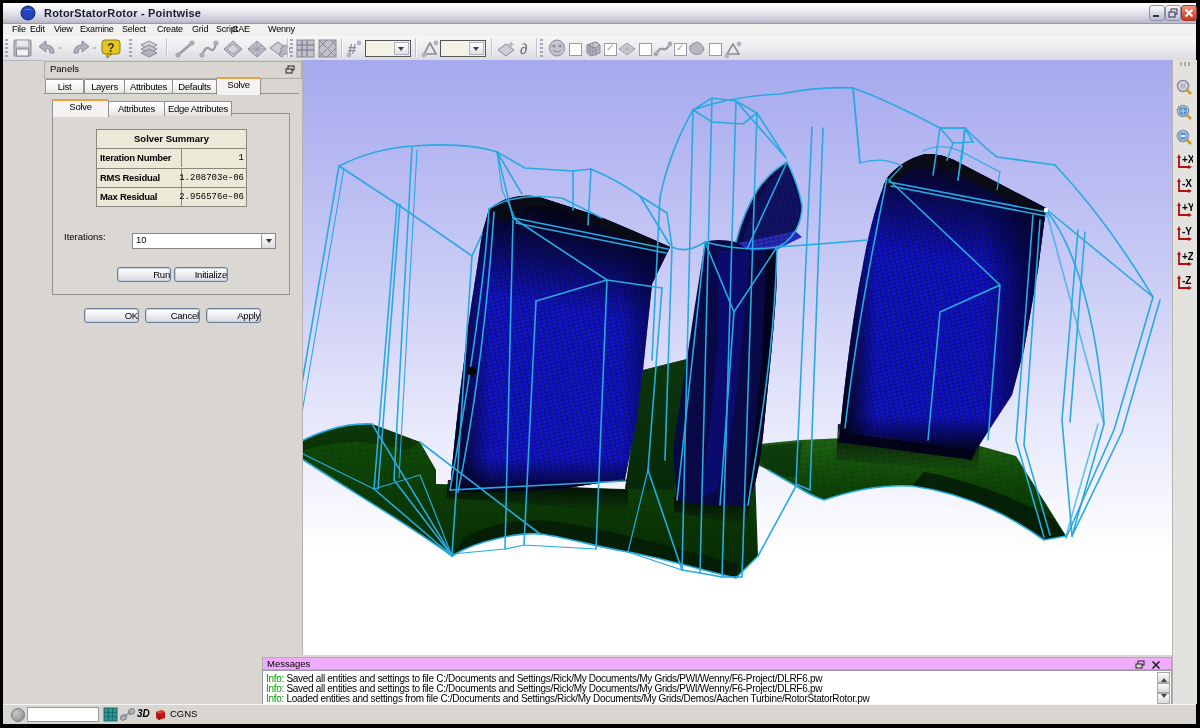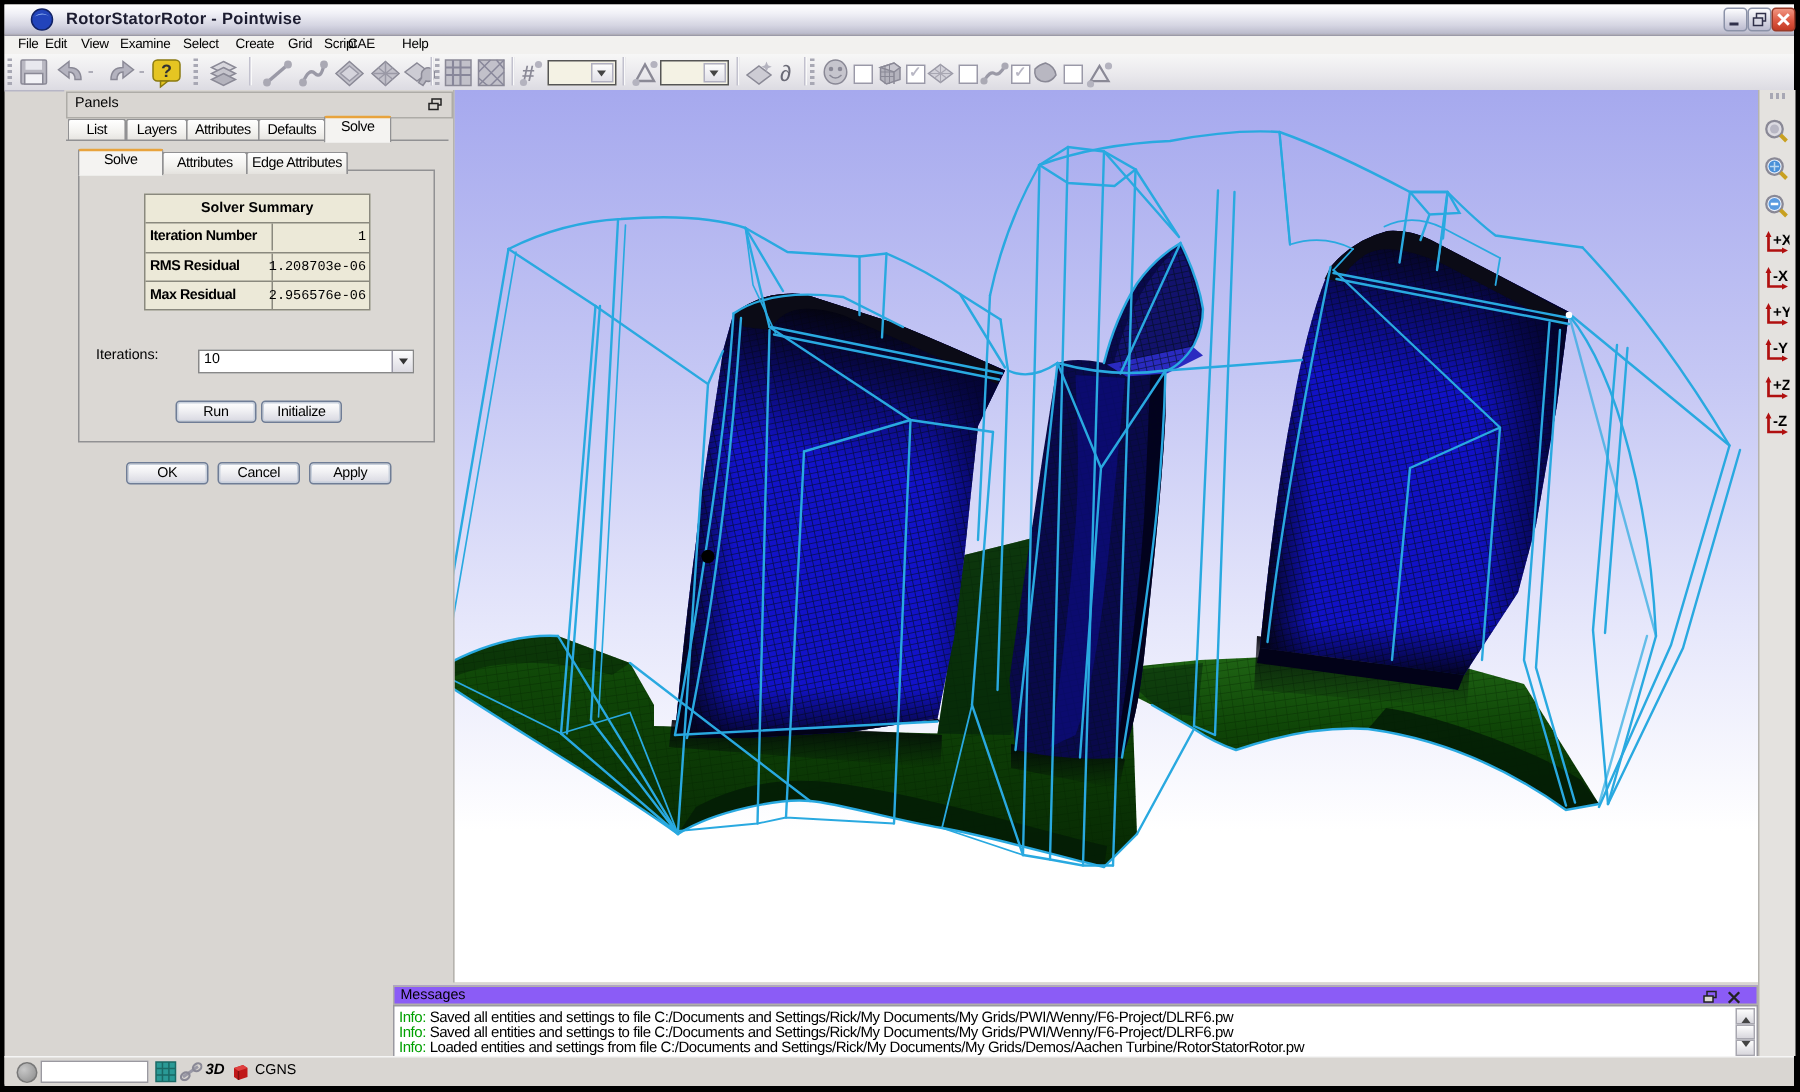--- a/index.html
+++ b/index.html
@@ -44,24 +44,24 @@
 .tab.act span{top:0px;}
 .pane{position:absolute;background:#dbd8d4;border:1px solid #919193;}
 
 #stable{position:absolute;left:53px;top:69px;width:149px;height:76px;border:1px solid #8a897e;background:#ece9d8;font-size:11px;color:#000;}
 #stable .hd{position:absolute;left:0;top:0;width:100%;height:18px;border-bottom:1px solid #8a897e;font-weight:bold;text-align:center;line-height:18px;font-size:9.5px;}
 #stable .r{position:absolute;left:0;width:100%;height:18px;}
 #stable .r .l{position:absolute;left:0;top:0;width:81px;height:18px;border-right:1px solid #8a897e;font-weight:bold;padding-left:3px;line-height:18px;font-size:9.5px;letter-spacing:-0.3px;white-space:nowrap;overflow:hidden;}
 #stable .r .v{position:absolute;right:2px;top:0;height:18px;font-family:"Liberation Mono",monospace;font-size:9px;line-height:18px;}
 .xbtn{position:absolute;border:1px solid #6f7d96;border-radius:3px;letter-spacing:-0.2px;
   background:linear-gradient(#ffffff,#f0f0f3 45%,#dcdce4 90%,#d0d0da);
-  font-size:9.5px;color:#000;text-align:center;box-shadow:0 0 0 1px #c8d0dc inset;}
+  font-size:9.5px;color:#000;text-align:right;box-shadow:0 0 0 1px #c8d0dc inset;}
 
 #messages{position:absolute;left:259px;top:652px;width:910px;height:49px;background:#d9d6d2;}
-#msghead{position:absolute;left:0;top:2px;width:908px;height:11px;border:1px solid #b0aeaa;background:#8b5cf6;font-size:9.5px;}
+#msghead{position:absolute;left:0;top:2px;width:908px;height:11px;border:1px solid #b0aeaa;background:#f0abfc;font-size:9.5px;}
 #msgbody{position:absolute;left:0;top:15px;width:908px;height:34px;background:#ffffff;border:1px solid #9a99a0;font-size:10px;letter-spacing:-0.3px;}
 #msgbody div{position:absolute;left:3px;white-space:nowrap;}
 #msgbody b{color:#00a000;font-weight:normal;}
 
 #statusbar{position:absolute;left:0;top:701px;width:1193px;height:19px;background:#d9d6d2;border-top:1px solid #f5f5f5;font-size:11px;}
 
 #rstrip{position:absolute;left:1169px;top:57px;width:24px;height:644px;background:#e4e2df;border-left:1px solid #b5b3ae;}
 .rico{position:absolute;left:2px;width:18px;height:18px;}
 </style>
 </head>
@@ -88,21 +88,21 @@
   <div id="menubar">
     <span style="left:12px;">File</span>
       <span style="left:30px;">Edit</span>
       <span style="left:54px;">View</span>
     <span style="left:80px;">Examine</span>
       <span style="left:122px;">Select</span>
       <span style="left:157px;text-align:right;">Create</span>
     <span style="left:192px;">Grid</span>
       <span style="left:216px;">Script</span>
       <span style="left:232px;">CAE</span>
-    <span style="left:268px;">Help</span>
+    <span style="left:268px;">Wenny</span>
   </div>
   <div id="toolbar">
     <div class="thandle" style="left:5px;"></div>
     <svg class="ti" style="left:13px;" width="20" height="19">
         <rect x="1" y="1" width="17" height="16" rx="1" fill="#b9b8c2" stroke="#8a8996"></rect>
         <rect x="4" y="1.5" width="11" height="6" fill="#e8e8ee"></rect>
         <rect x="3.5" y="10" width="12" height="7" fill="#f2f2f6" stroke="#8a8996"></rect>
       </svg>
     <svg class="ti" style="left:36px;" width="26" height="19">
         <path d="M4 14 Q4 6 12 6 L12 2 L19 7.5 L12 13 L12 9 Q8 9 8 14 Z" fill="#b4b3bf" stroke="#8a8996" transform="scale(-1,1) translate(-22,0)"></path>

